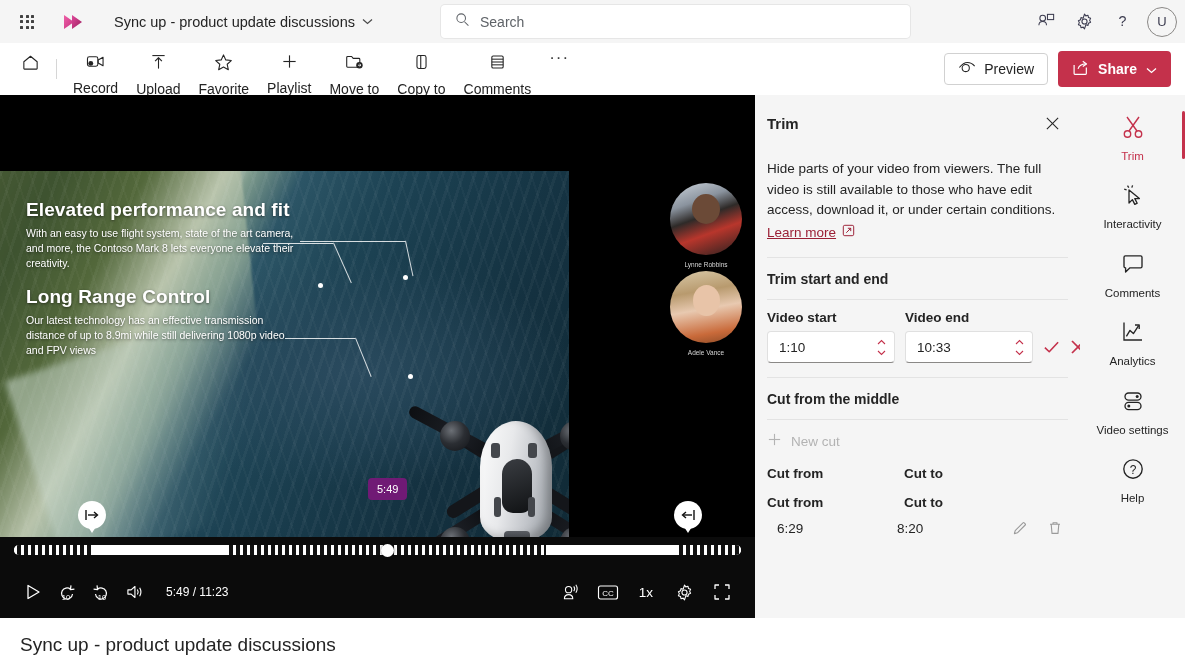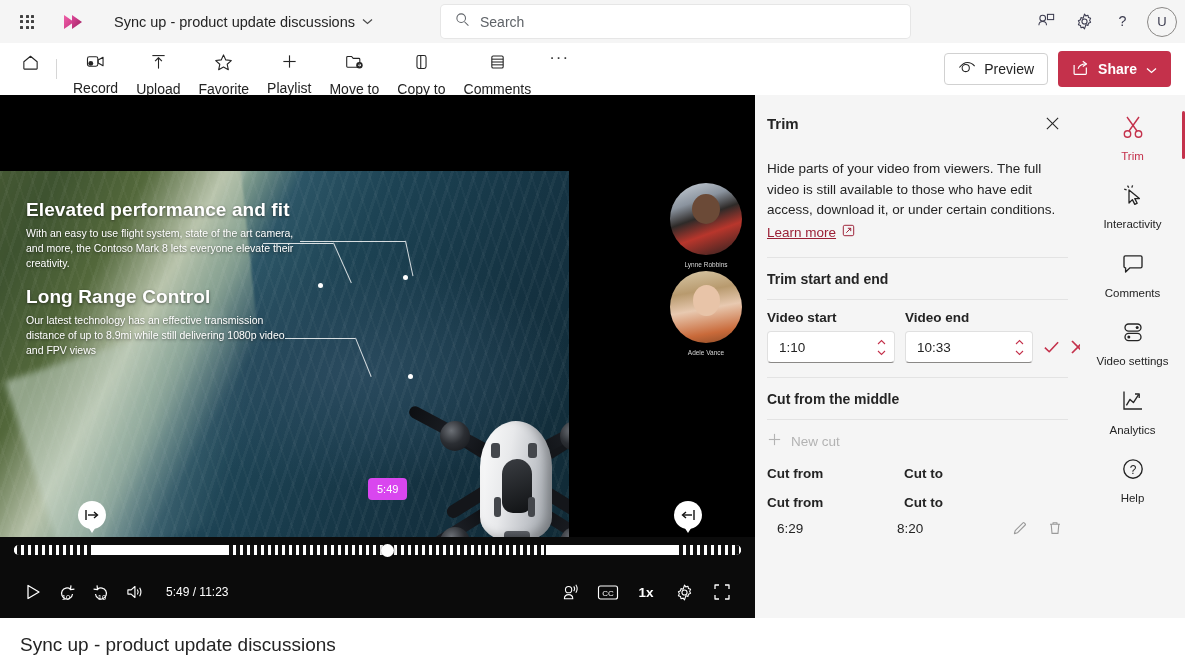--- a/index.html
+++ b/index.html
@@ -245,35 +245,35 @@
   .trim-pin .bubble {
     width: 28px; height: 28px; border-radius: 50%; background: #fff;
     display: flex; align-items: center; justify-content: center;
   }
   .trim-pin .tip {
     width: 0; height: 0; margin: -7px auto 0;
     border-left: 7px solid transparent; border-right: 7px solid transparent;
     border-top: 11px solid #fff;
   }
   .time-tip {
-    position: absolute; background: #d946ef; color: #fff;
+    position: absolute; background: #701a75; color: #fff;
     font-size: 11px; border-radius: 4px; padding: 5px 9px;
   }
   .ctrl-row {
     position: absolute; left: 0; bottom: 0; width: 755px; height: 52px;
     display: flex; align-items: center; padding: 0 16px;
   }
   .cbtn {
     width: 34px; height: 34px; border-radius: 4px;
     display: flex; align-items: center; justify-content: center;
     color: #fff; cursor: pointer;
   }
   .ctime { color: #fff; font-size: 12px; margin-left: 14px; white-space: nowrap; }
   .ctrl-right { margin-left: auto; display: flex; align-items: center; gap: 4px; }
-  .speed { color: #fff; font-size: 13.5px; font-weight: 700; }
+  .speed { color: #fff; font-size: 13.5px; font-weight: 400; }
 
   
   .trim-panel {
     width: 325px; height: 523px; background: #f5f5f5;
     position: relative; overflow: hidden;
   }
   .tp-head {
     display: flex; align-items: center; justify-content: space-between;
     padding: 14px 14px 10px 12px;
   }
@@ -857,38 +857,38 @@
         <svg width="26" height="26" viewBox="0 0 26 26">
           <path d="M4 6.2 Q4 4.8 5.4 4.8 L20.6 4.8 Q22 4.8 22 6.2 L22 15.4 Q22 16.8 20.6 16.8 L10 16.8 L5.6 21 L5.6 16.8 Q4 16.8 4 15.4 Z" stroke="currentColor" stroke-width="1.35" fill="none" stroke-linejoin="round"></path>
         </svg>
       </span>
       <span class="rlbl">Comments</span>
     </div>
 
     <div class="rail-item">
       <span>
         <svg width="26" height="26" viewBox="0 0 26 26">
+          <path d="M4 3.5 L4 21 L22 21" stroke="currentColor" stroke-width="1.35" fill="none"></path>
+          <path d="M6.4 17.4 L10 11.4 L13.4 14.6 L18.6 6.6" stroke="currentColor" stroke-width="1.35" fill="none" stroke-linejoin="round"></path>
+          <path d="M15 6 L19.2 6 L19.2 10" stroke="currentColor" stroke-width="1.35" fill="none" stroke-linejoin="round"></path>
+        </svg>
+      </span>
+      <span class="rlbl">Analytics</span>
+    </div>
+
+    <div class="rail-item">
+      <span>
+        <svg width="26" height="26" viewBox="0 0 26 26">
           <rect x="5" y="5" width="16" height="7.2" rx="3.6" stroke="currentColor" stroke-width="1.3" fill="none"></rect>
           <circle cx="17.2" cy="8.6" r="1.5" fill="currentColor"></circle>
           <rect x="5" y="14.4" width="16" height="7.2" rx="3.6" stroke="currentColor" stroke-width="1.3" fill="none"></rect>
           <circle cx="8.8" cy="18" r="1.5" fill="currentColor"></circle>
         </svg>
       </span>
       <span class="rlbl">Video settings</span>
-    </div>
-
-    <div class="rail-item">
-      <span>
-        <svg width="26" height="26" viewBox="0 0 26 26">
-          <path d="M4 3.5 L4 21 L22 21" stroke="currentColor" stroke-width="1.35" fill="none"></path>
-          <path d="M6.4 17.4 L10 11.4 L13.4 14.6 L18.6 6.6" stroke="currentColor" stroke-width="1.35" fill="none" stroke-linejoin="round"></path>
-          <path d="M15 6 L19.2 6 L19.2 10" stroke="currentColor" stroke-width="1.35" fill="none" stroke-linejoin="round"></path>
-        </svg>
-      </span>
-      <span class="rlbl">Analytics</span>
     </div>
 
     <div class="rail-item">
       <span>
         <svg width="26" height="26" viewBox="0 0 26 26">
           <circle cx="13" cy="13" r="9.2" stroke="currentColor" stroke-width="1.35" fill="none"></circle>
           <text x="13" y="17.6" text-anchor="middle" font-size="12" fill="currentColor" font-family="Liberation Sans, sans-serif">?</text>
         </svg>
       </span>
       <span class="rlbl">Help</span>

